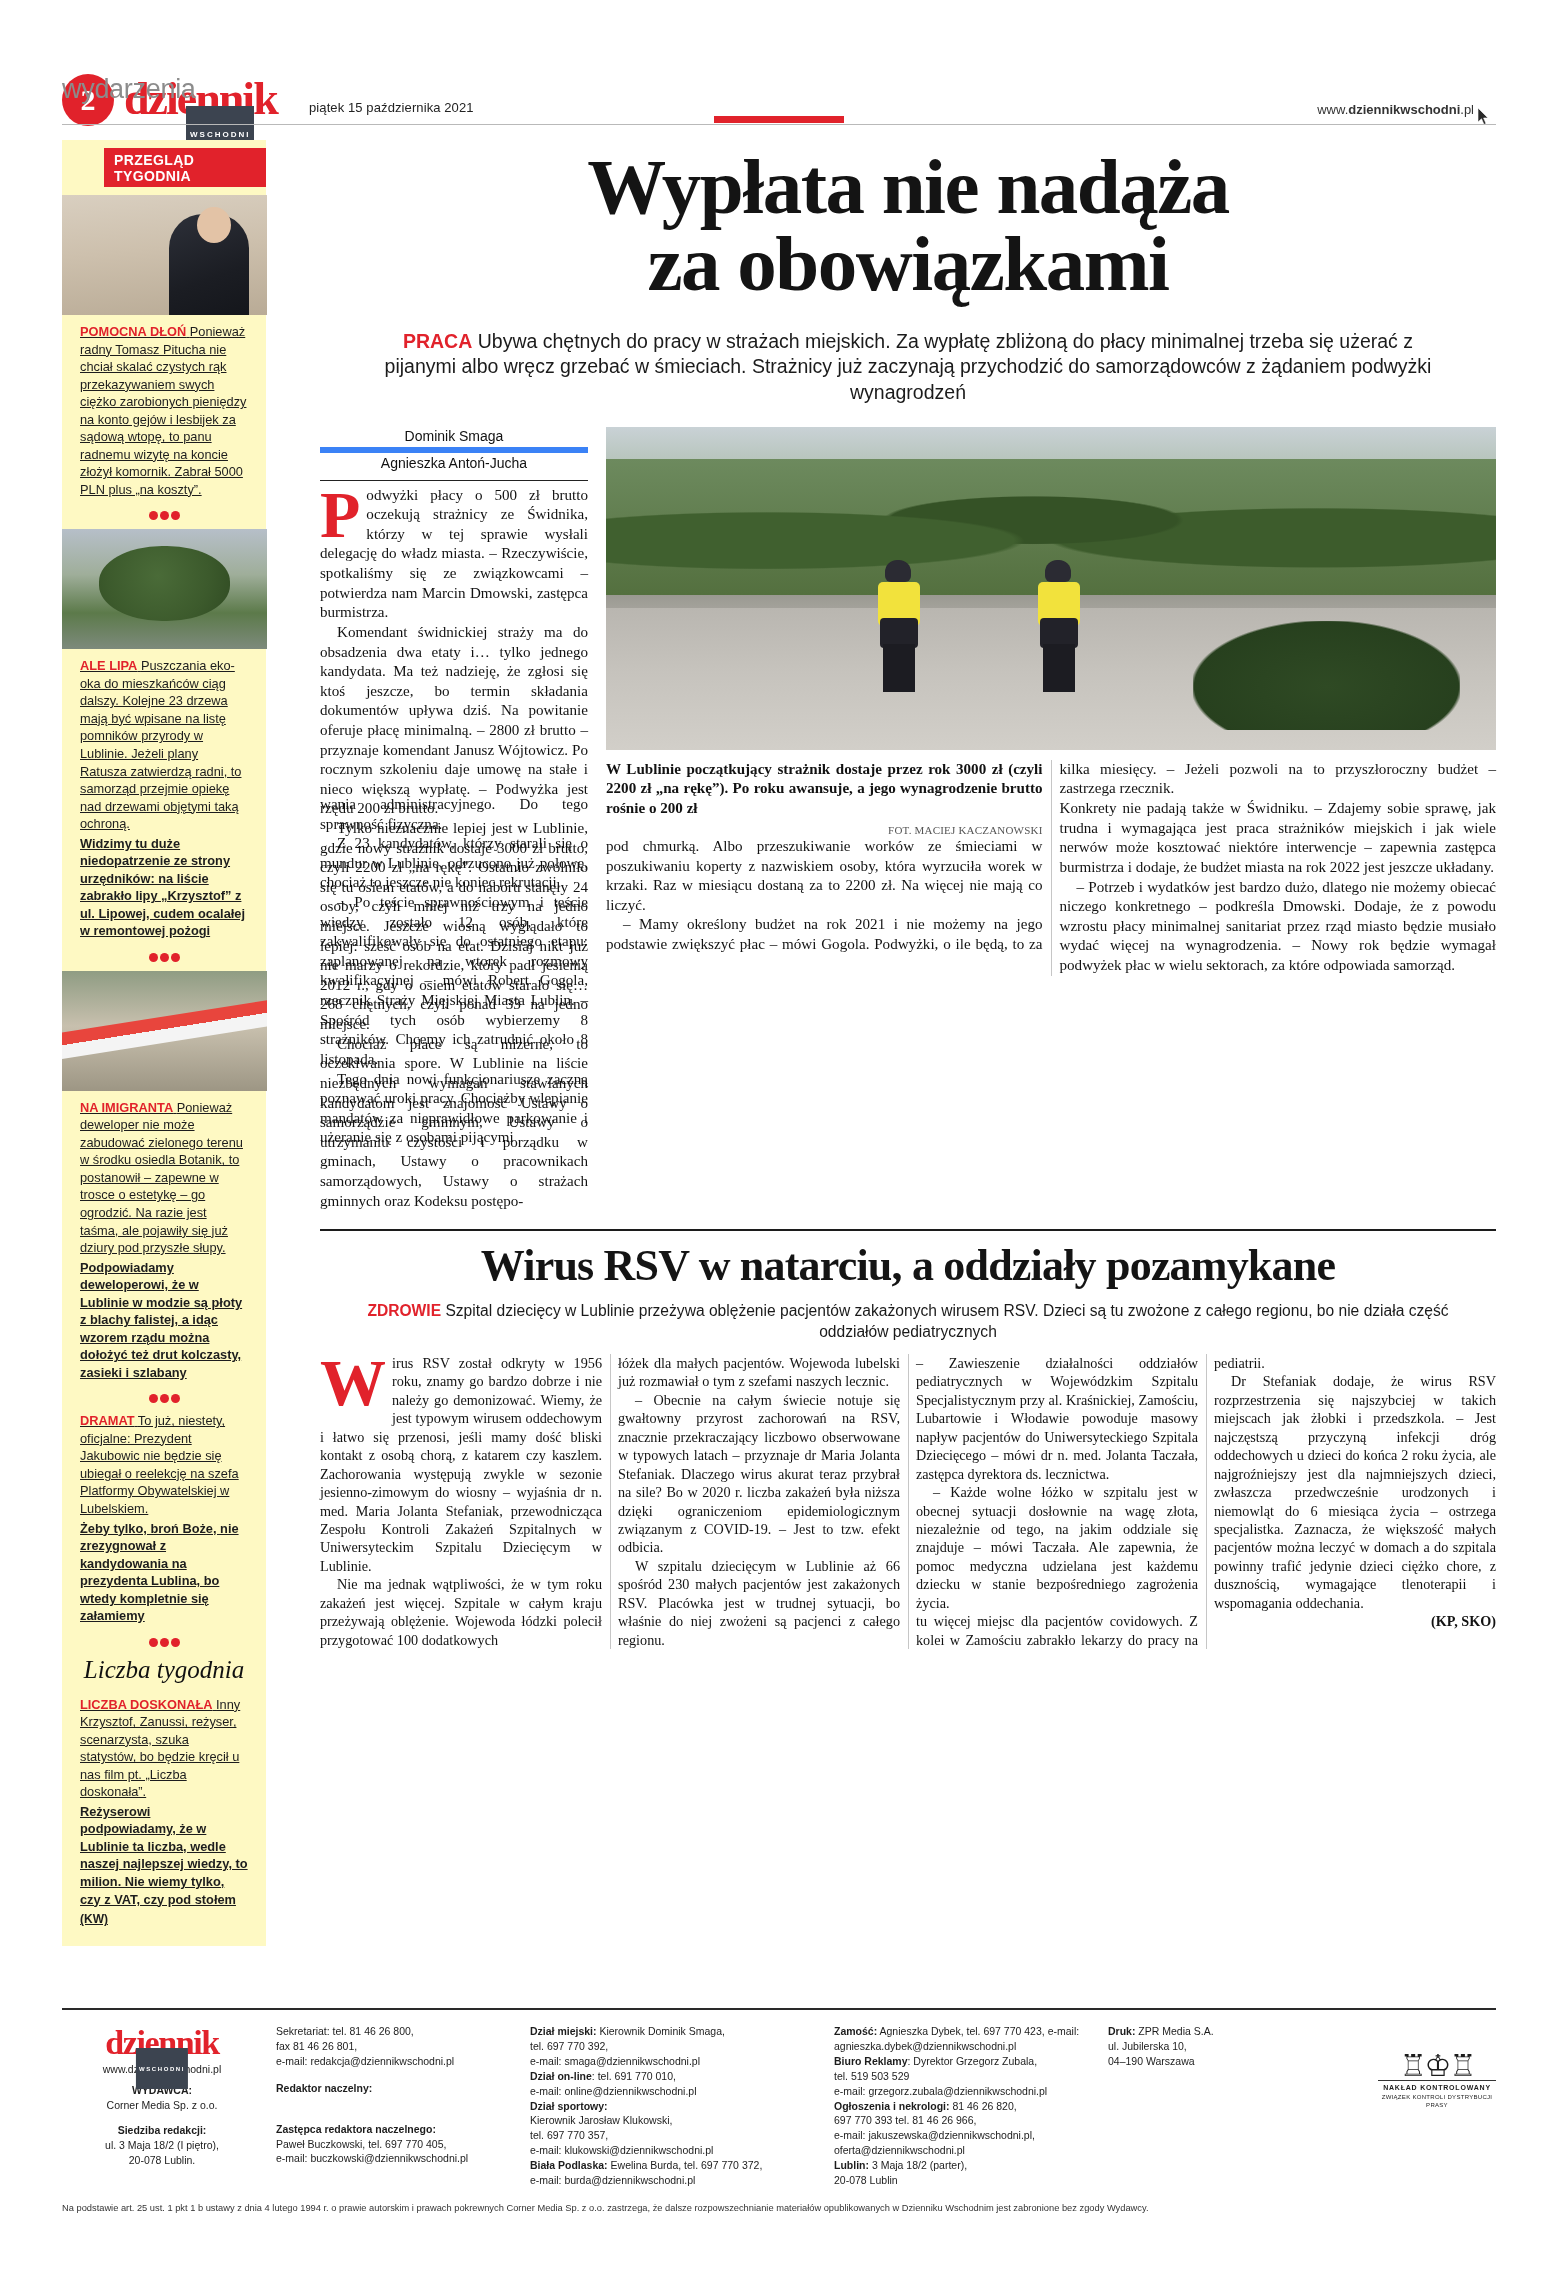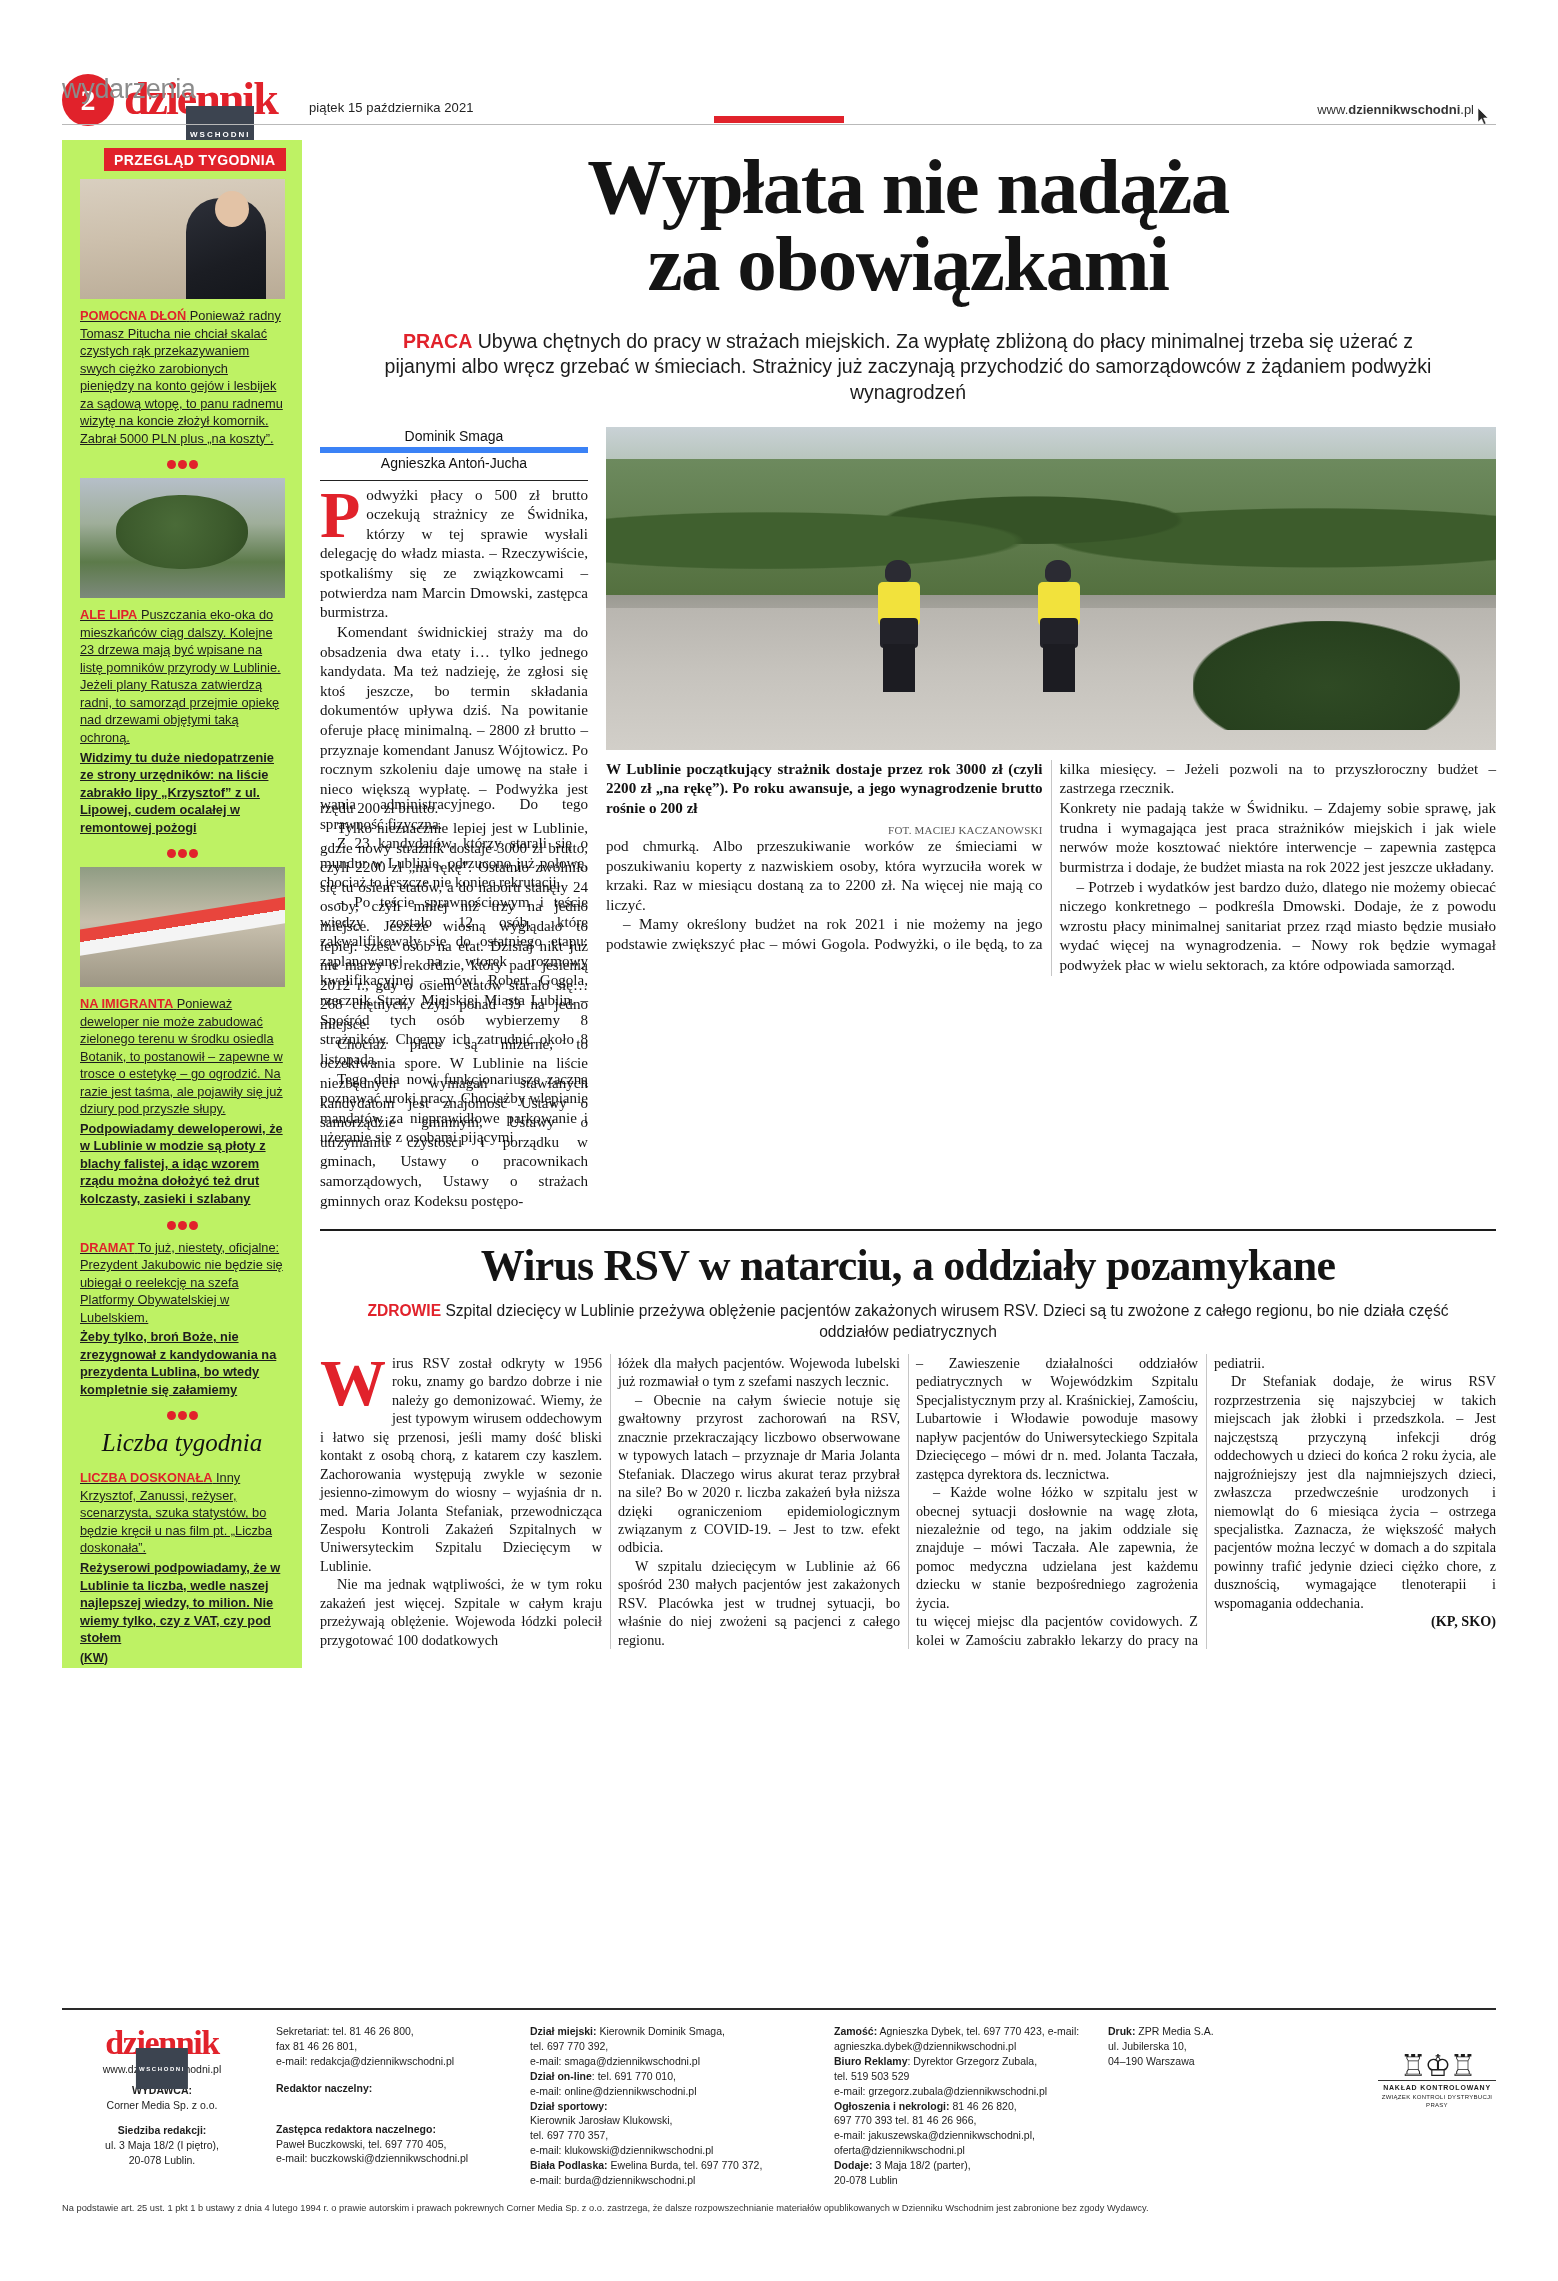--- a/index.html
+++ b/index.html
@@ -60,22 +60,22 @@
   }
   .mast-url b { font-weight:bold; }
   .mast-rule {
     position:absolute; left:0; right:0; top:52px; height:1px; background:#b9b9b9;
   }
   .cursor-arrow { position:absolute; right:6px; top:36px; width:12px; height:18px; }
 
   
   .sidebar {
     position:absolute; left:62px; top:140px;
-    width:240px; background:#bef264;
-    padding:0 0 2px 0;
+    width:204px; background:#fef9c3;
+    padding:0 0 18px 0;
   }
   .sidebar-tag {
     display:inline-block;
     background:#e1222b; color:#fff;
     font-size:14px; font-weight:bold; letter-spacing:0.4px;
     padding:4px 10px 3px 10px;
     margin:8px 0 8px 42px;
   }
   .sb-photo { width:205px; height:120px; margin:0 auto 8px auto; display:block; overflow:hidden; position:relative; }
   .sb-photo.p1 { background:linear-gradient(175deg,#d9cfc0 0%,#cdc0ad 45%,#b9ab96 100%); }
@@ -459,21 +459,21 @@
       <div>
         <div><b>Zamość:</b><span> Agnieszka Dybek, tel. 697 770 423, e-mail:</span></div>
         <div>agnieszka.dybek@dziennikwschodni.pl</div>
         <div><b>Biuro Reklamy</b><span>: Dyrektor Grzegorz Zubala,</span></div>
         <div>tel.  519 503 529</div>
         <div>e-mail: grzegorz.zubala@dziennikwschodni.pl</div>
         <div><b>Ogłoszenia i nekrologi:</b><span>  81 46 26 820,</span></div>
         <div>697 770 393 tel. 81 46 26 966,</div>
         <div>e-mail: jakuszewska@dziennikwschodni.pl,</div>
         <div>oferta@dziennikwschodni.pl</div>
-        <div><b>Dodaje:</b><span> 3 Maja 18/2 (parter),</span></div>
+        <div><b>Lublin:</b><span> 3 Maja 18/2 (parter),</span></div>
         <div>20-078 Lublin</div>
       </div>
 
       <div>
         <div><b>Druk:</b><span> ZPR Media S.A.</span></div>
         <div>ul. Jubilerska 10,</div>
         <div>04–190 Warszawa</div>
 
         <div class="zkdp">
           <div class="crown">♖♔♖</div>

